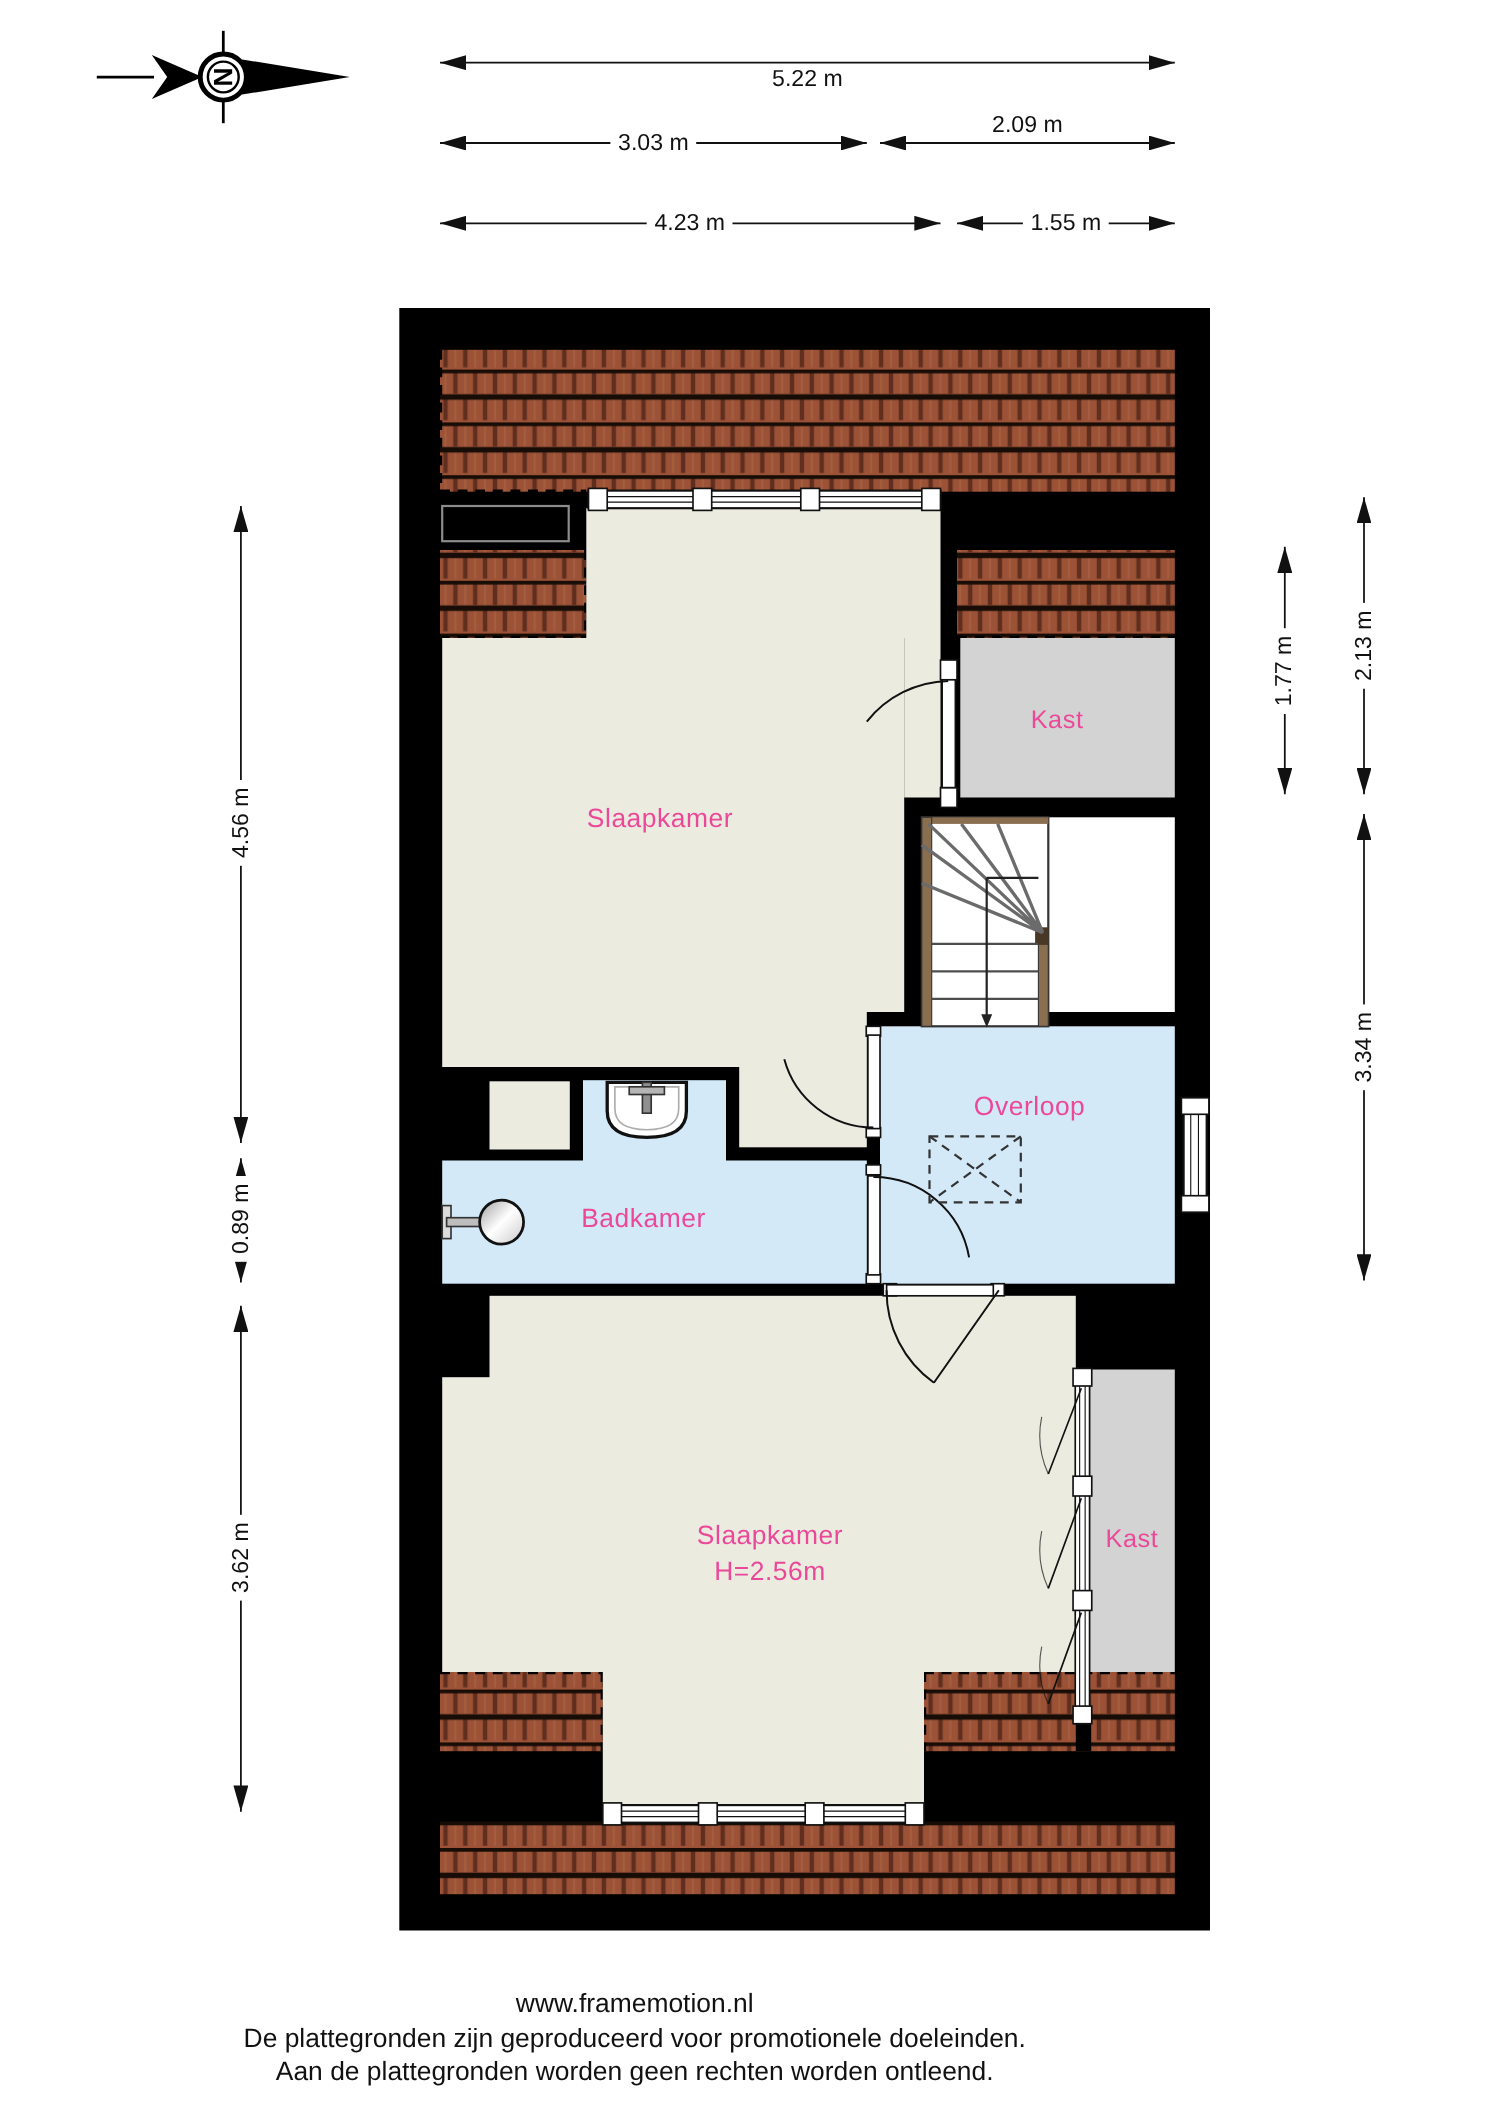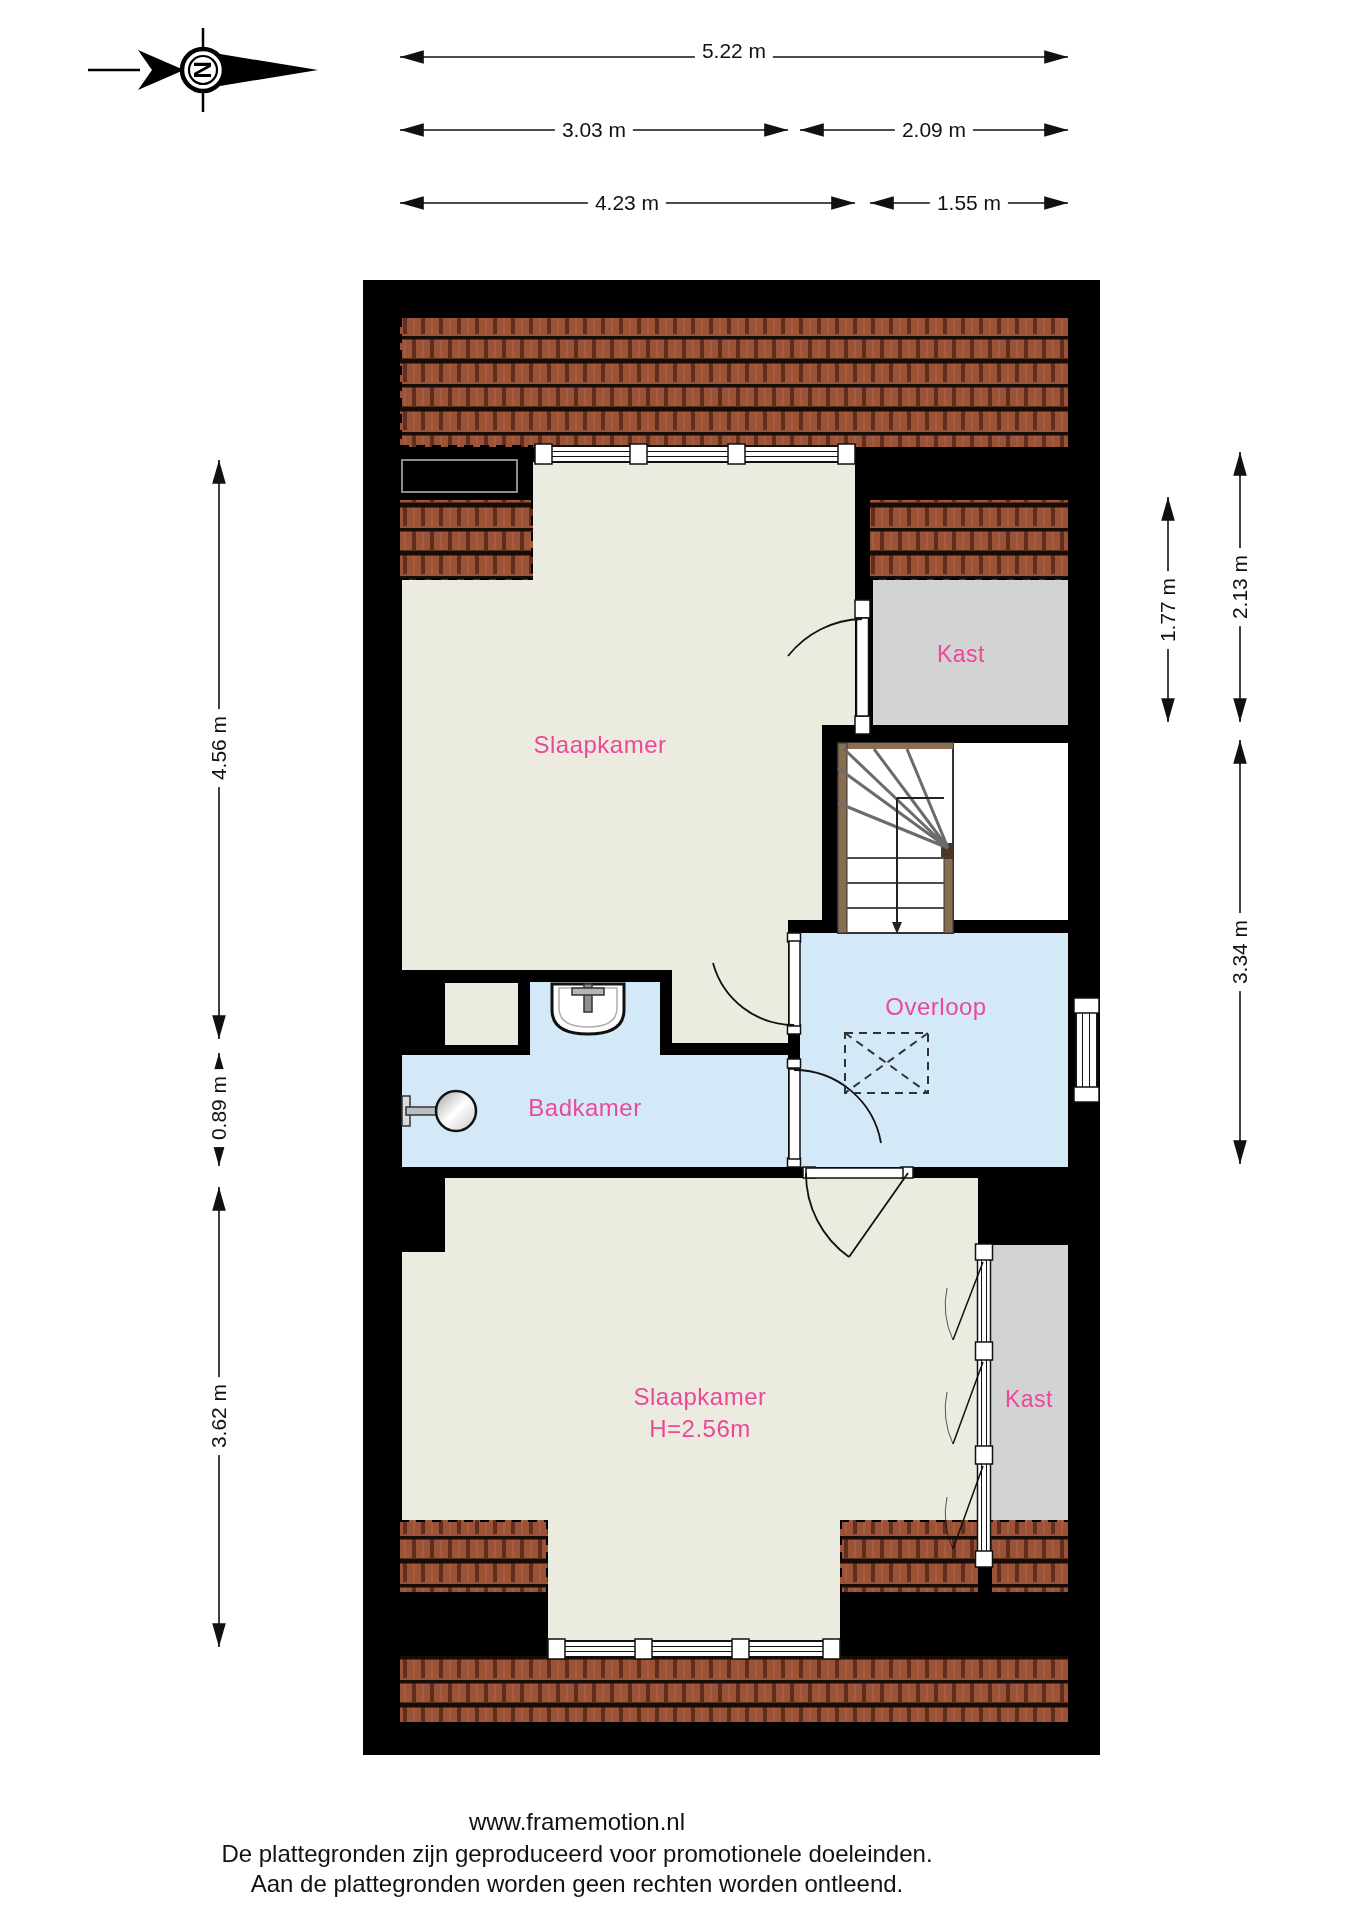--- a/index.html
+++ b/index.html
@@ -221,23 +221,23 @@
 </svg>
 
   <div class="room-label" style="left:600px;top:745px">Slaapkamer</div>
   <div class="room-label small" style="left:961px;top:654px">Kast</div>
   <div class="room-label" style="left:585px;top:1108px">Badkamer</div>
   <div class="room-label" style="left:936px;top:1007px">Overloop</div>
   <div class="room-label" style="left:700px;top:1397px">Slaapkamer</div>
   <div class="room-label" style="left:700px;top:1429px">H=2.56m</div>
   <div class="room-label small" style="left:1029px;top:1399px">Kast</div>
 
-  <div class="dim-label" style="left:734px;top:51px">5.22 m</div>
+  <div class="dim-label" style="left:734px;top:72px">5.22 m</div>
   <div class="dim-label" style="left:594px;top:130px">3.03 m</div>
-  <div class="dim-label" style="left:934px;top:130px">2.09 m</div>
+  <div class="dim-label" style="left:934px;top:114px">2.09 m</div>
   <div class="dim-label" style="left:627px;top:203px">4.23 m</div>
   <div class="dim-label" style="left:969px;top:203px">1.55 m</div>
   <div class="dim-label vert" style="left:219px;top:748px">4.56 m</div>
   <div class="dim-label vert" style="left:219px;top:1108px">0.89 m</div>
   <div class="dim-label vert" style="left:219px;top:1416px">3.62 m</div>
   <div class="dim-label vert" style="left:1168px;top:610px">1.77 m</div>
   <div class="dim-label vert" style="left:1240px;top:587px">2.13 m</div>
   <div class="dim-label vert" style="left:1240px;top:952px">3.34 m</div>
 
   <div class="footer" style="top:1808px">www.framemotion.nl</div>

